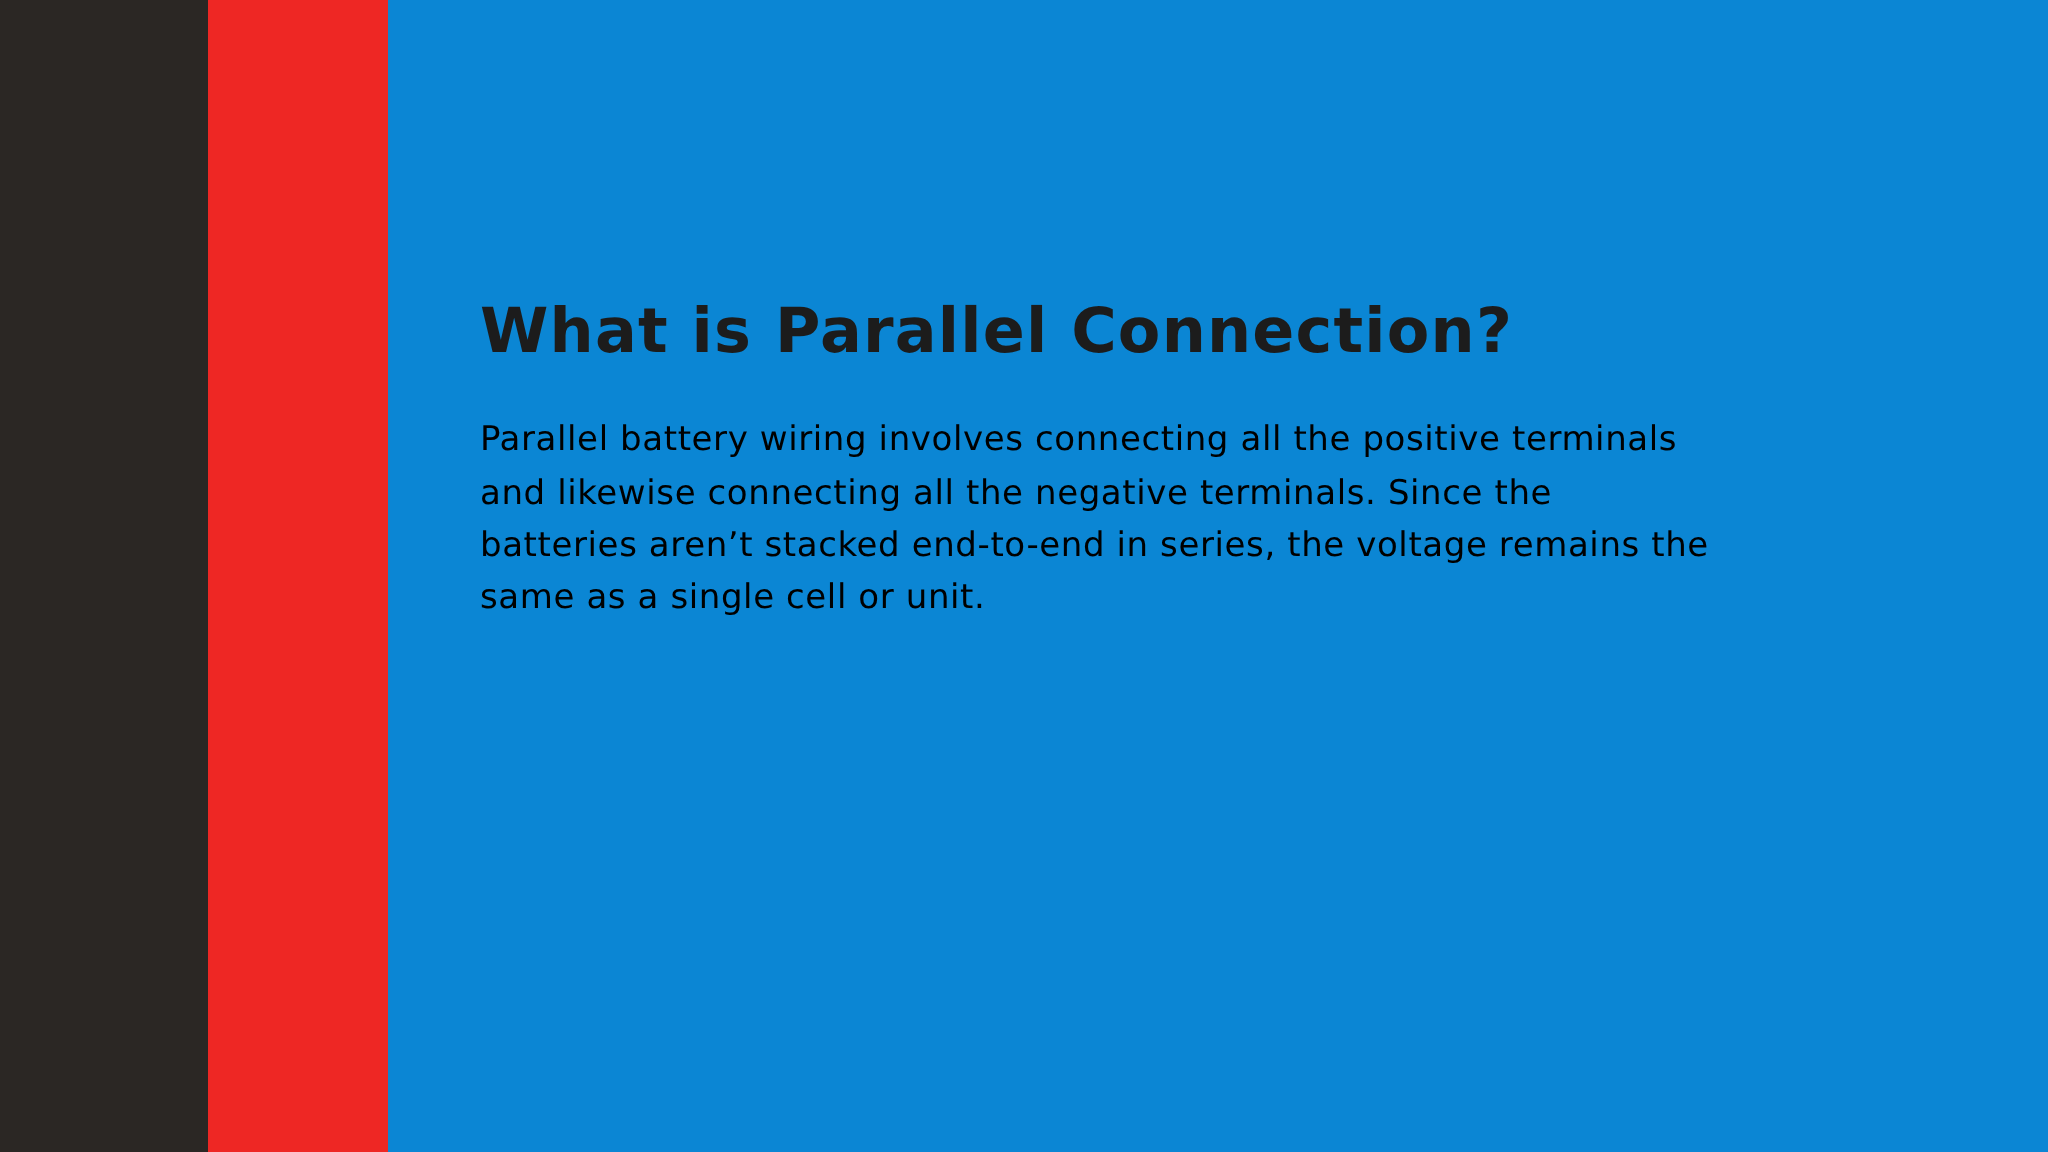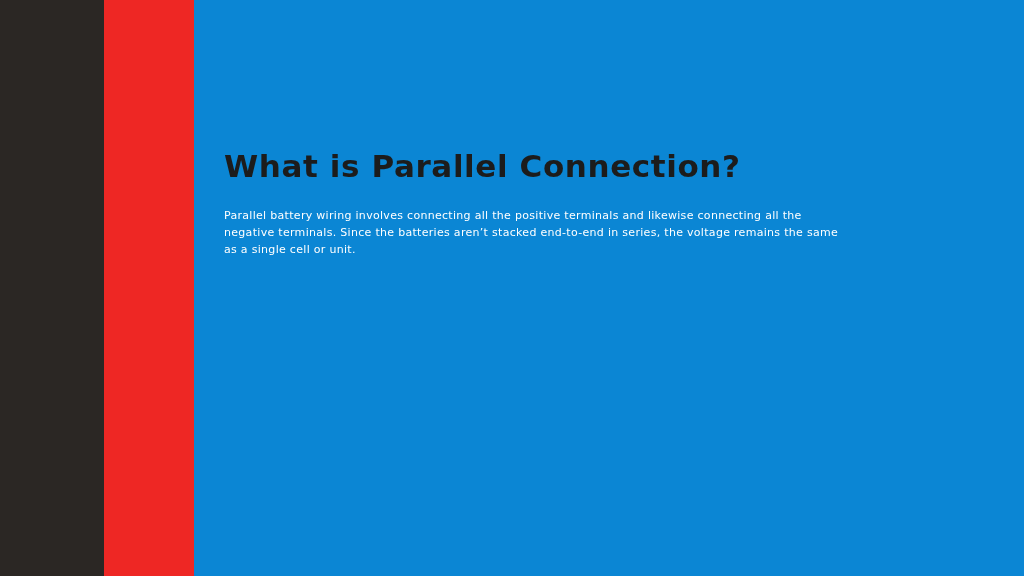--- a/index.html
+++ b/index.html
@@ -31,38 +31,38 @@
   .band-red {
     position: absolute;
     left: 104px;
     top: 0;
     width: 90px;
     height: 576px;
     background: #ee2724;
   }
   .content {
     position: absolute;
-    left: 224px;
+    left: 240px;
     top: 148px;
     width: 630px;
   }
   .slide-title {
     font-family: "DejaVu Sans", sans-serif;
     font-size: 31px;
     font-weight: bold;
     color: #1c1c1c;
     letter-spacing: 0.6px;
     line-height: 1.2;
     margin: 0 0 22px 0;
   }
   .body-para {
     font-family: "DejaVu Sans", sans-serif;
-    font-size: 11px;
+    font-size: 17px;
     font-weight: normal;
-    color: #ffffff;
+    color: #000000;
     line-height: 1.55;
     letter-spacing: 0.3px;
     margin: 0 0 22px 0;
     max-width: 620px;
   }
   .body-para:last-child {
     margin-bottom: 0;
   }
 </style>
 </head>

